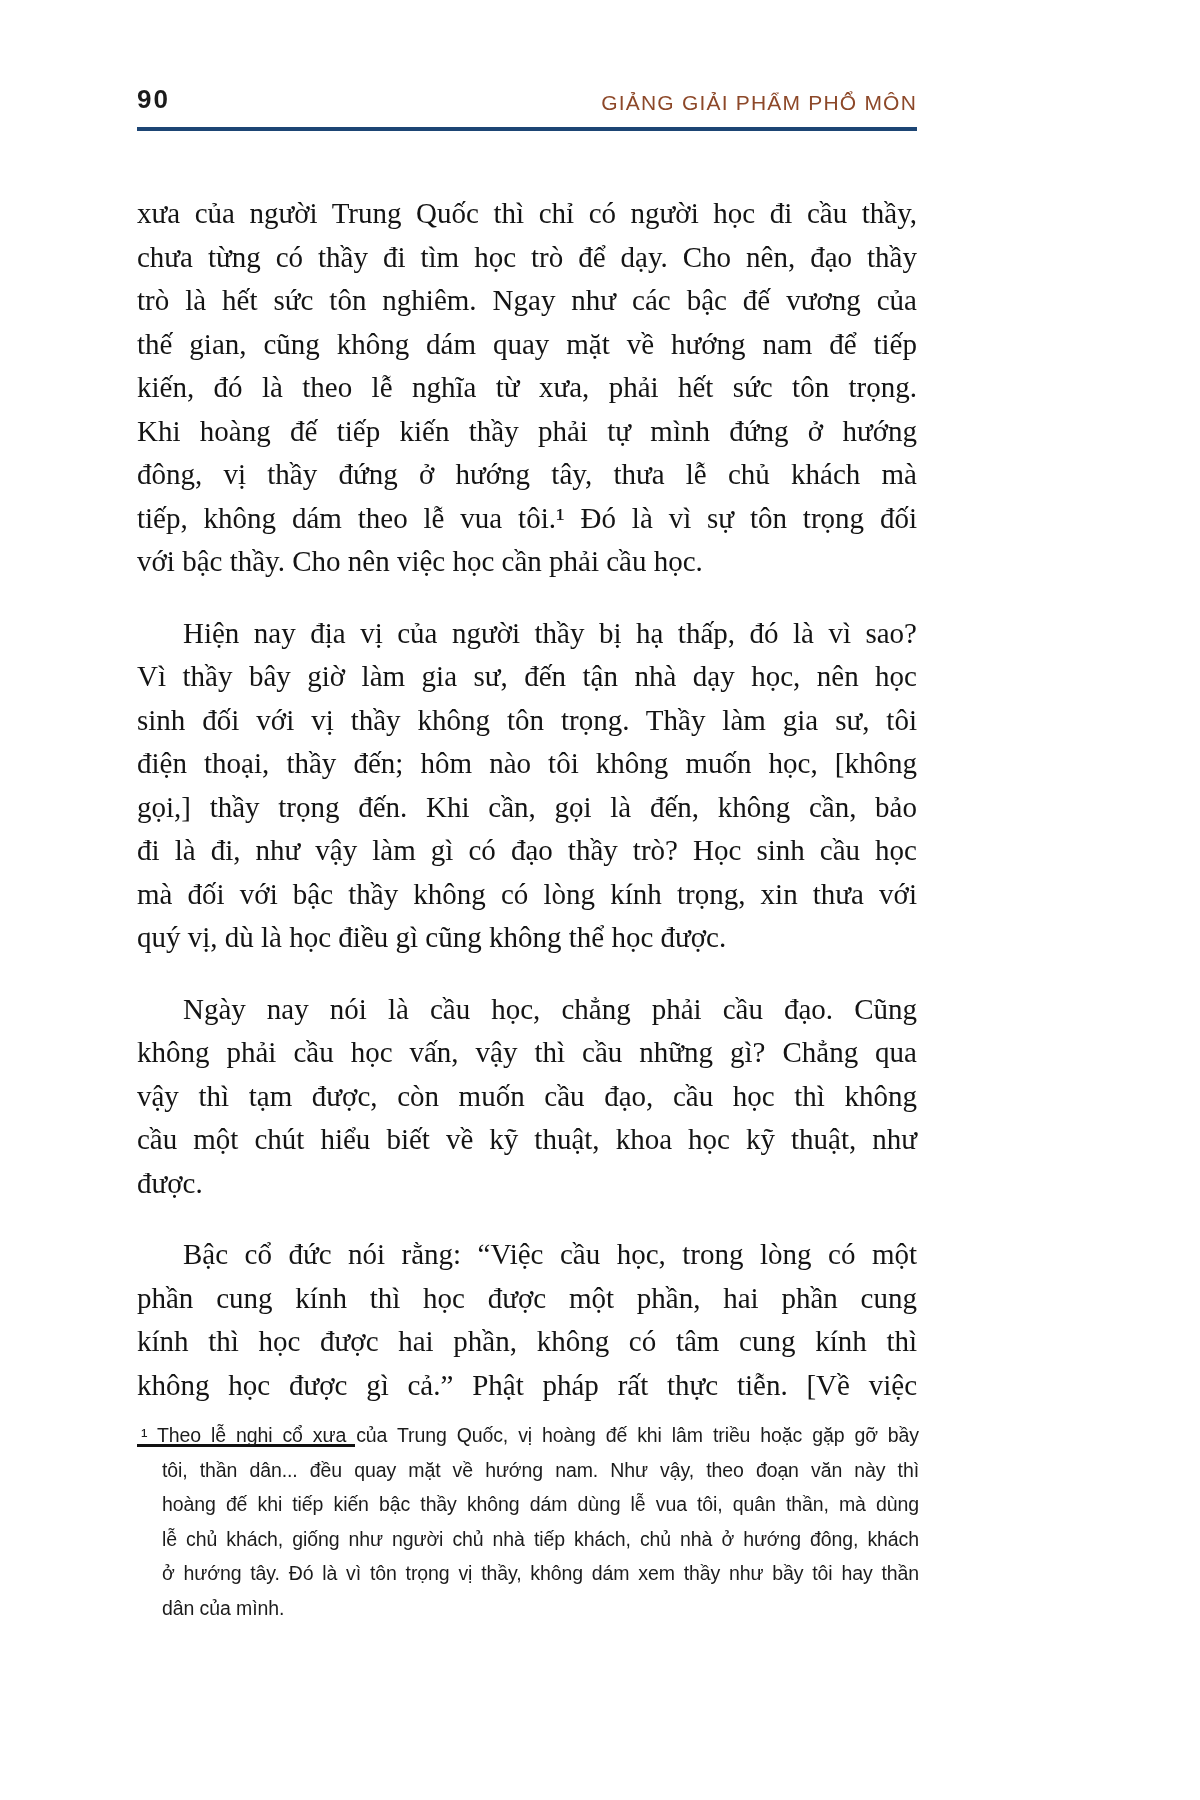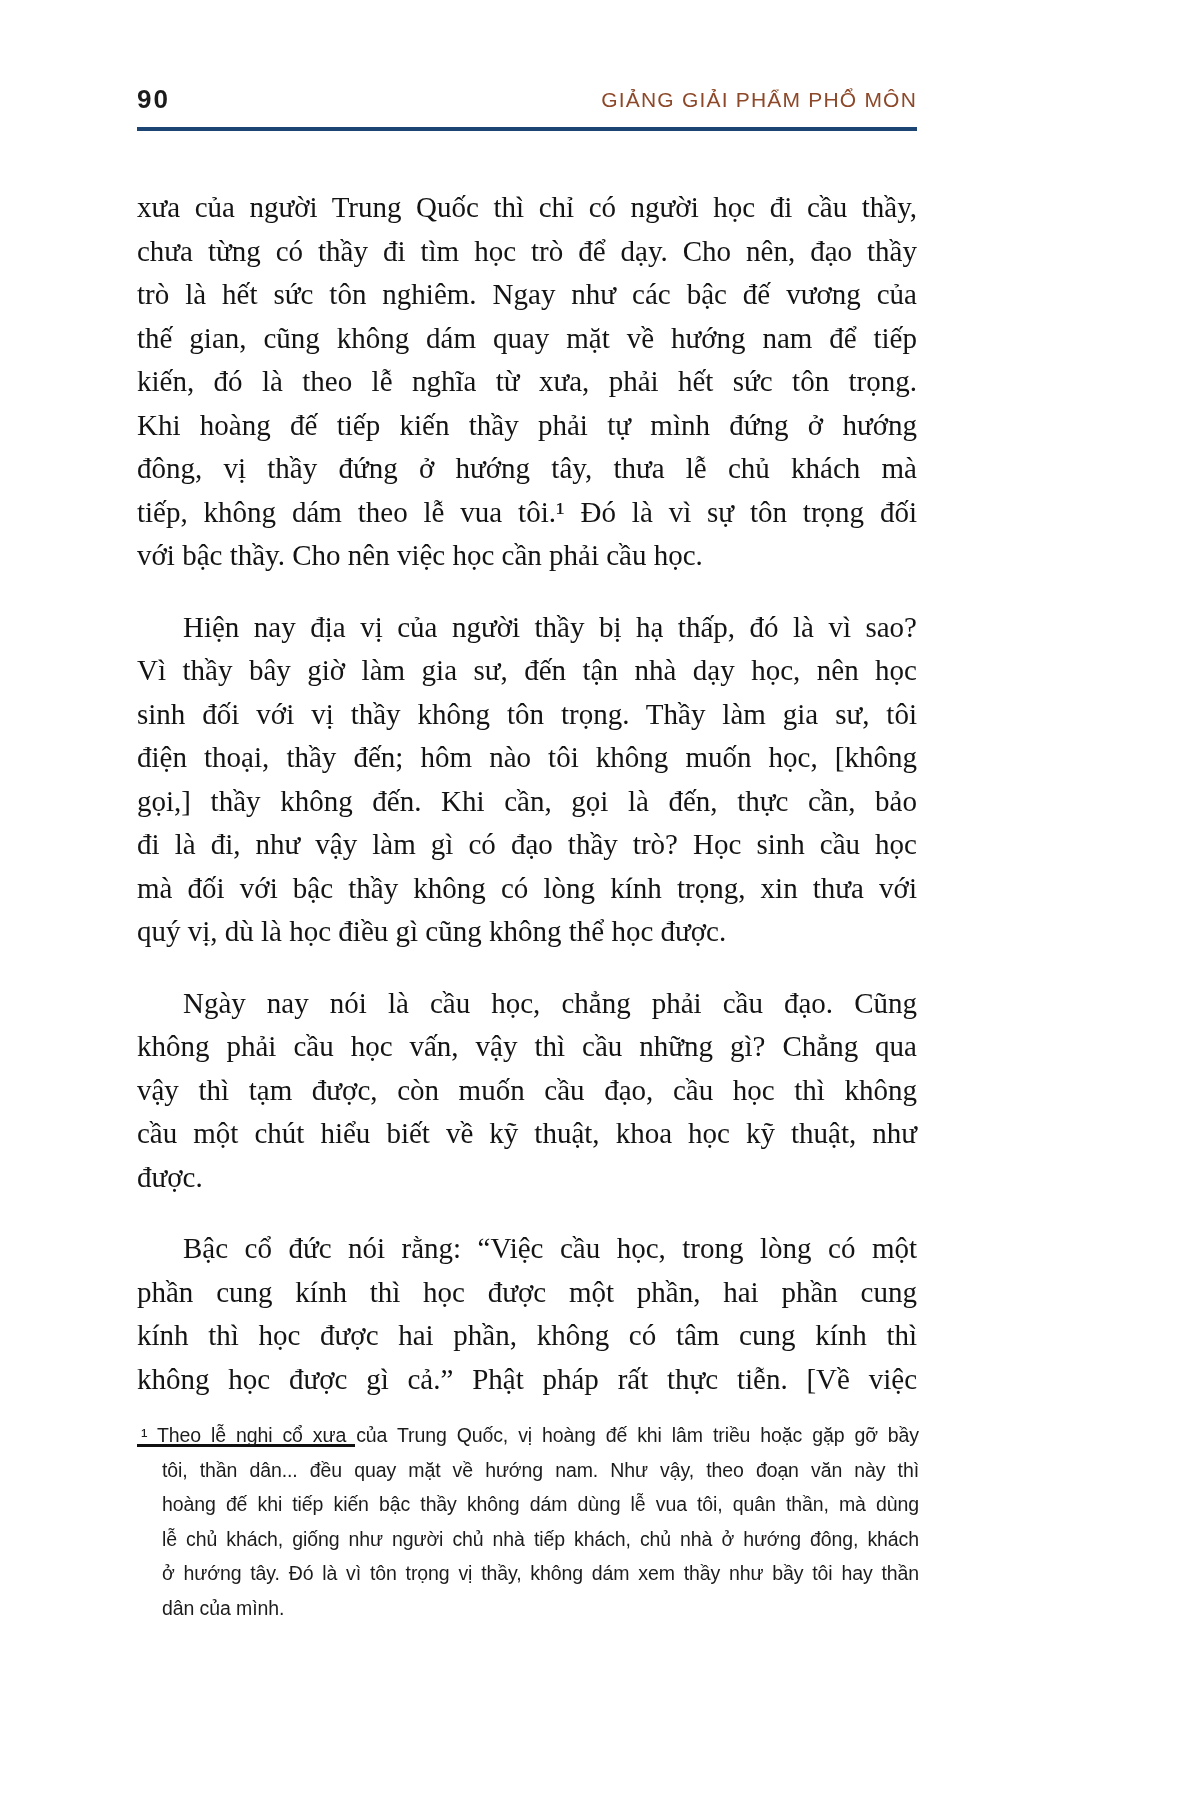--- a/index.html
+++ b/index.html
@@ -13,21 +13,21 @@
     overflow: hidden;
   }
   
   .header {
     position: absolute;
     left: 137px;
     width: 780px;
     top: 84px;
     display: flex;
     justify-content: space-between;
-    align-items: center;
+    align-items: flex-end;
     font-family: "Liberation Sans", sans-serif;
   }
   .page-number {
     font-size: 26px;
     font-weight: bold;
     color: #1b1b1b;
     letter-spacing: 2px;
   }
   .header-title {
     font-size: 21px;
@@ -41,21 +41,21 @@
     width: 780px;
     top: 127px;
     height: 4px;
     background: var(--rule-color, #1d4574);
   }
   
   .body-text {
     position: absolute;
     left: 137px;
     width: 780px;
-    top: 186px;
+    top: 192px;
     font-size: 29px;
     line-height: 43.5px;
     color: var(--body-color, #141414);
   }
   .para { margin: 0 0 28px 0; }
   .para:last-child { margin-bottom: 4px; }
   .line {
     white-space: nowrap;
     text-align: justify;
     text-align-last: justify;
@@ -108,21 +108,21 @@
         <div class="line">Khi hoàng đế tiếp kiến thầy phải tự mình đứng ở hướng</div>
         <div class="line">đông, vị thầy đứng ở hướng tây, thưa lễ chủ khách mà</div>
         <div class="line">tiếp, không dám theo lễ vua tôi.¹ Đó là vì sự tôn trọng đối</div>
         <div class="line endline">với bậc thầy. Cho nên việc học cần phải cầu học.</div>
       </div>
       <div class="para">
         <div class="line firstline">Hiện nay địa vị của người thầy bị hạ thấp, đó là vì sao?</div>
         <div class="line">Vì thầy bây giờ làm gia sư, đến tận nhà dạy học, nên học</div>
         <div class="line">sinh đối với vị thầy không tôn trọng. Thầy làm gia sư, tôi</div>
         <div class="line">điện thoại, thầy đến; hôm nào tôi không muốn học, [không</div>
-        <div class="line">gọi,] thầy không đến. Khi cần, gọi là đến, thực cần, bảo</div>
+        <div class="line">gọi,] thầy trọng đến. Khi cần, gọi là đến, không cần, bảo</div>
         <div class="line">đi là đi, như vậy làm gì có đạo thầy trò? Học sinh cầu học</div>
         <div class="line">mà đối với bậc thầy không có lòng kính trọng, xin thưa với</div>
         <div class="line endline">quý vị, dù là học điều gì cũng không thể học được.</div>
       </div>
       <div class="para">
         <div class="line firstline">Ngày nay nói là cầu học, chẳng phải cầu đạo. Cũng</div>
         <div class="line">không phải cầu học vấn, vậy thì cầu những gì? Chẳng qua</div>
         <div class="line">vậy thì tạm được, còn muốn cầu đạo, cầu học thì không</div>
         <div class="line">cầu một chút hiểu biết về kỹ thuật, khoa học kỹ thuật, như</div>
         <div class="line endline">được.</div>

